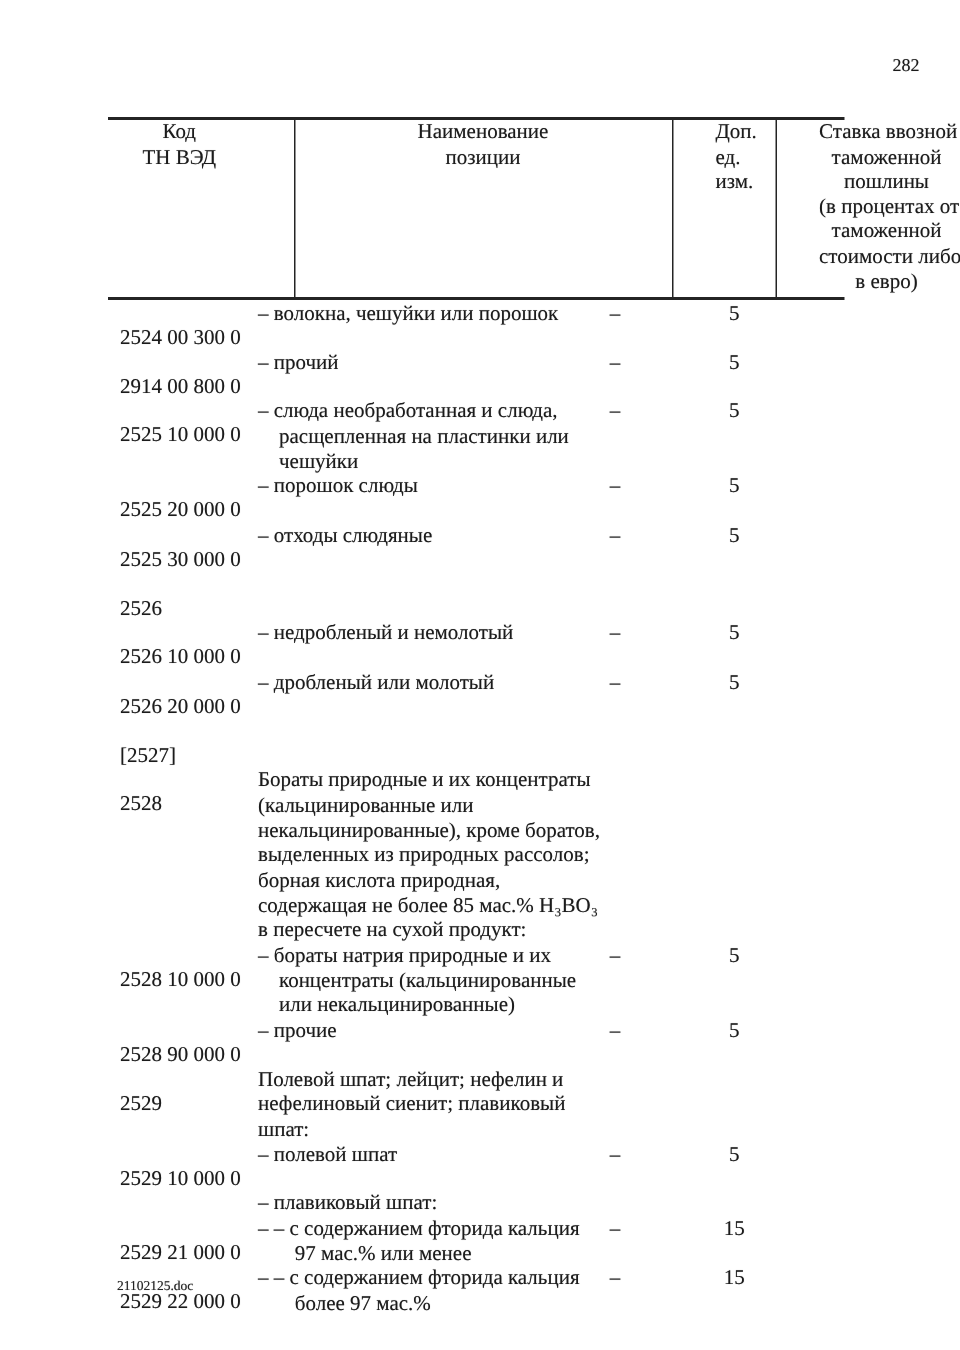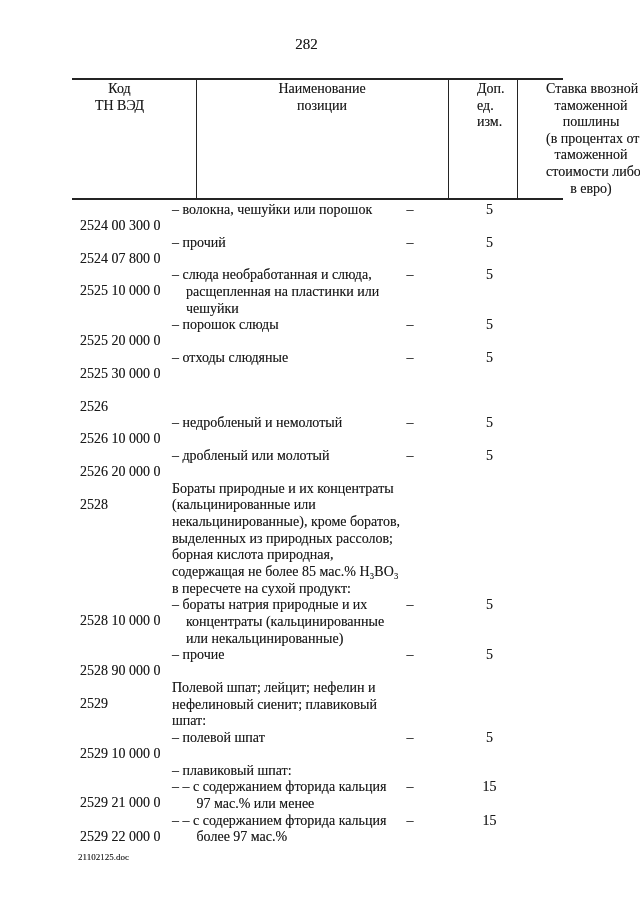--- a/index.html
+++ b/index.html
@@ -8,21 +8,21 @@
     background: #ffffff;
     position: relative;
     font-family: "Liberation Serif", "DejaVu Serif", serif;
     color: #1b1b1b;
     overflow: hidden;
   }
   .scan { text-shadow: 0 0 .5px rgba(0,0,0,.45); }
 
   .page-number {
     position: absolute; top: 36px; left: 0; width: 613px;
-    text-align: center; font-size: 15px;
+    text-align: right; font-size: 12px;
   }
 
   .doc-table { position: absolute; left: 72px; top: 78px; width: 491px; }
 
   .thead {
     display: grid;
     grid-template-columns: 95px 223px 40px 133px;
     border-top: 2px solid #242424;
     border-bottom: 2px solid #242424;
     gap: 29px;
@@ -76,21 +76,21 @@
 в евро)</div>
   </div>
   <div class="tbody">
       <div class="trow">
         <div class="cell cell-code">2524 00 300 0</div>
         <div class="cell cell-name">– волокна, чешуйки или порошок</div>
         <div class="cell cell-unit">–</div>
         <div class="cell cell-rate">5</div>
       </div>
       <div class="trow">
-        <div class="cell cell-code">2524 07 800 0</div>
+        <div class="cell cell-code">2914 00 800 0</div>
         <div class="cell cell-name">– прочий</div>
         <div class="cell cell-unit">–</div>
         <div class="cell cell-rate">5</div>
       </div>
       <div class="trow">
         <div class="cell cell-code">2525 10 000 0</div>
         <div class="cell cell-name">– слюда необработанная и слюда,
     расщепленная на пластинки или
     чешуйки</div>
         <div class="cell cell-unit">–</div>
@@ -117,20 +117,26 @@
         <div class="cell cell-code">2526 10 000 0</div>
         <div class="cell cell-name">– недробленый и немолотый</div>
         <div class="cell cell-unit">–</div>
         <div class="cell cell-rate">5</div>
       </div>
       <div class="trow">
         <div class="cell cell-code">2526 20 000 0</div>
         <div class="cell cell-name">– дробленый или молотый</div>
         <div class="cell cell-unit">–</div>
         <div class="cell cell-rate">5</div>
+      </div>
+      <div class="trow">
+        <div class="cell cell-code">[2527]</div>
+        <div class="cell cell-name"></div>
+        <div class="cell cell-unit"></div>
+        <div class="cell cell-rate"></div>
       </div>
       <div class="trow">
         <div class="cell cell-code">2528</div>
         <div class="cell cell-name">Бораты природные и их концентраты
 (кальцинированные или
 некальцинированные), кроме боратов,
 выделенных из природных рассолов;
 борная кислота природная,
 содержащая не более 85 мас.% H₃BO₃
 в пересчете на сухой продукт:</div>

